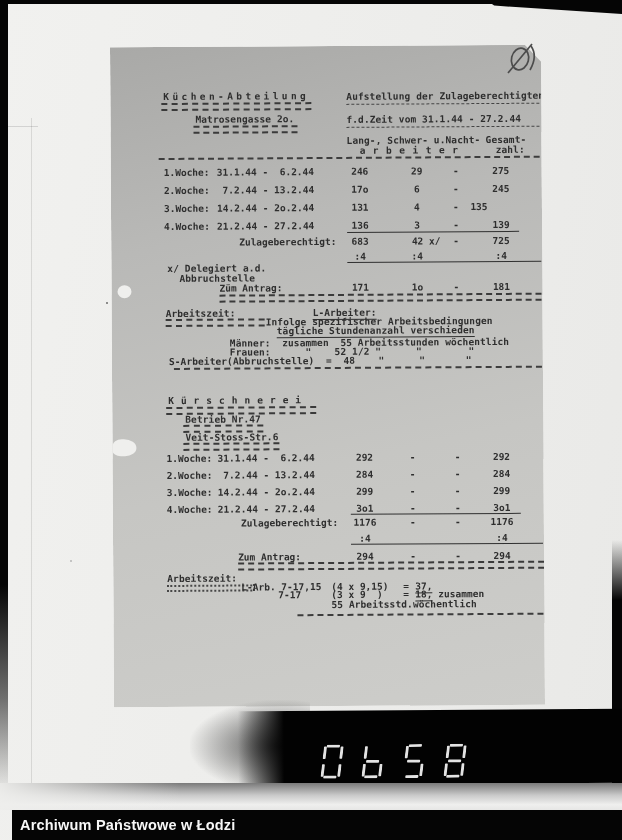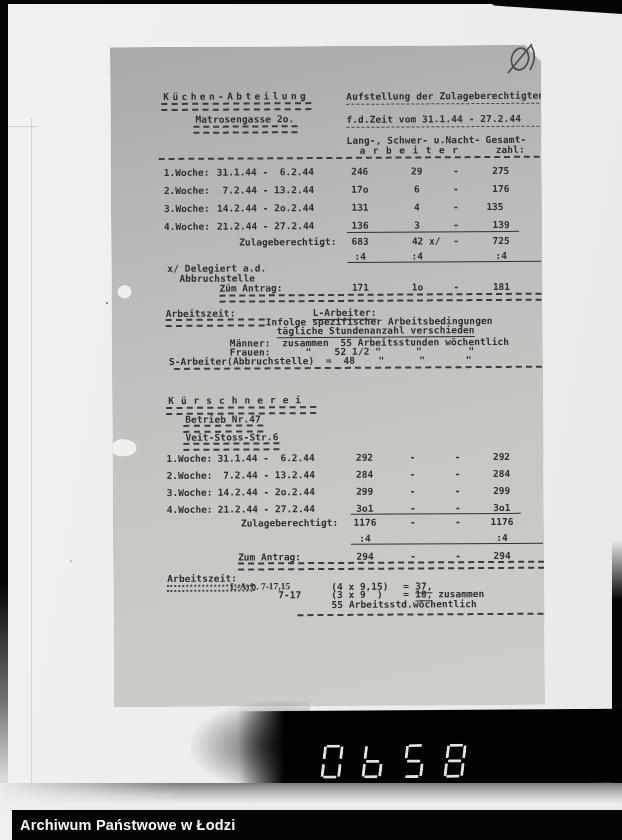--- a/index.html
+++ b/index.html
@@ -95,29 +95,29 @@
       <span class="cc" style="left:306px;">29</span>
       <span class="cc" style="left:345px;">-</span>
       <span class="cc" style="left:390px;">275</span>
     </div>
     <div class="row" style="top:138px;">
       <span style="left:53px;">2.Woche:</span>
       <span style="left:106px;"> 7.2.44 - 13.2.44</span>
       <span class="cc" style="left:249px;">17o</span>
       <span class="cc" style="left:306px;">6</span>
       <span class="cc" style="left:345px;">-</span>
-      <span class="cc" style="left:390px;">176</span>
+      <span class="cc" style="left:390px;">245</span>
     </div>
     <div class="row" style="top:156px;">
       <span style="left:53px;">3.Woche:</span>
       <span style="left:106px;">14.2.44 - 2o.2.44</span>
       <span class="cc" style="left:249px;">131</span>
       <span class="cc" style="left:306px;">4</span>
       <span class="cc" style="left:345px;">-</span>
-      <span class="cc" style="left:384px;">135</span>
+      <span class="cc" style="left:368px;">135</span>
     </div>
     <div class="row" style="top:174px;">
       <span style="left:53px;">4.Woche:</span>
       <span style="left:106px;">21.2.44 - 27.2.44</span>
       <span class="cc" style="left:249px;">136</span>
       <span class="cc" style="left:306px;">3</span>
       <span class="cc" style="left:345px;">-</span>
       <span class="cc" style="left:390px;">139</span>
     </div>
     <div class="rule-solid" style="left:236px;top:186px;width:172px;"></div>
@@ -219,21 +219,21 @@
       <span class="cc" style="left:300px;">-</span>
       <span class="cc" style="left:345px;">-</span>
       <span class="cc" style="left:389px;">294</span>
     </div>
     <div class="rule-eq" style="left:125px;top:516px;width:306px;"></div>
 
     <div class="ln" style="left:54px;top:526px;">Arbeitszeit:</div>
     <div class="rule-colon" style="left:54px;top:538px;width:88px;"></div>
 
     <div class="row" style="top:535px;">
-      <span style="left:117px;font-family:Liberation Serif, serif;">L-Arb. 7-17,15</span>
+      <span style="left:128px;">L-Arb. 7-17,15</span>
       <span style="left:218px;">(4 x 9,15)</span>
       <span style="left:290px;">=</span>
       <span class="u" style="left:302px;">37,</span>
     </div>
     <div class="row" style="top:543px;">
       <span style="left:165px;">7-17</span>
       <span style="left:218px;">(3 x 9  )</span>
       <span style="left:290px;">=</span>
       <span class="u" style="left:302px;">18,</span>
       <span style="left:325px;">zusammen</span>

